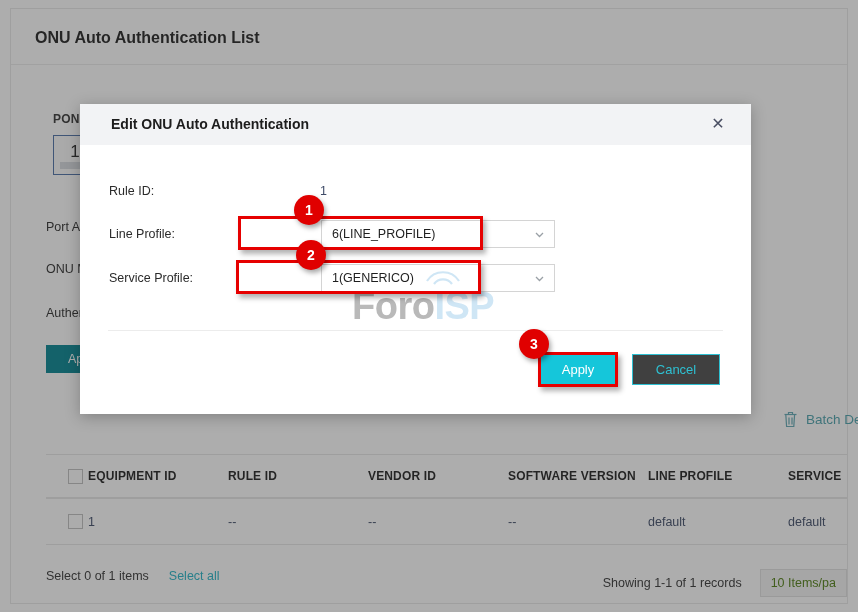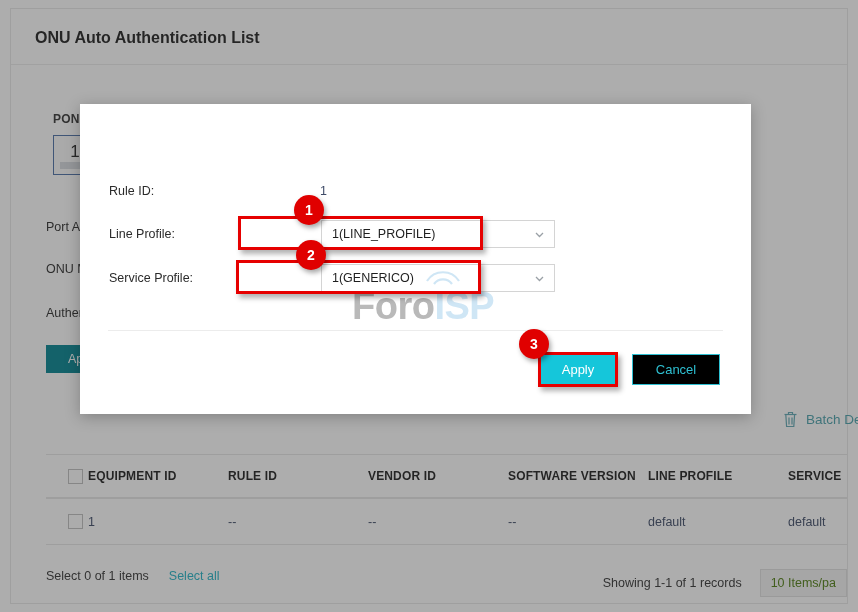--- a/index.html
+++ b/index.html
@@ -343,21 +343,21 @@
     color: #ffffff;
     font-size: 13px;
     display: flex; align-items: center; justify-content: center;
     box-sizing: border-box;
     cursor: pointer;
   }
   .btn-cancel {
     position: absolute;
     left: 632px; top: 354px;
     width: 88px; height: 31px;
-    background: #000000;
+    background: #404040;
     border: 1px solid #2ec0d2;
     color: #2ec0d2;
     font-size: 13px;
     display: flex; align-items: center; justify-content: center;
     box-sizing: border-box;
     cursor: pointer;
   }
 
   
   .watermark {
@@ -448,32 +448,36 @@
         <span>Showing 1-1 of 1 records</span>
         <span class="per-page">10 Items/pa</span>
       </div>
 
     </div>
   </div>
 
   <div class="overlay"></div>
 
   <div class="modal">
+    <div class="modal-header">
+      <div class="modal-title">Edit ONU Auto Authentication</div>
+      <div class="modal-close">✕</div>
+    </div>
 
     <div class="modal-body">
 
       <div class="frow frow-ruleid">
         <span class="flabel">Rule ID:</span>
         <span class="fval">1</span>
       </div>
 
       <div class="frow frow-line">
         <span class="flabel">Line Profile:</span>
         <div class="select">
-          <span class="sval">1(LINE_PROFILE)</span>
+          <span class="sval">6(LINE_PROFILE)</span>
           <span class="chev">
             <svg viewBox="0 0 11 11" width="11" height="11" fill="none" stroke="#9aa0a6" stroke-width="1.3">
               <path d="M2 4 L5.5 7.5 L9 4"></path>
             </svg>
           </span>
         </div>
       </div>
 
       <div class="frow frow-serv">
         <span class="flabel">Service Profile:</span>

